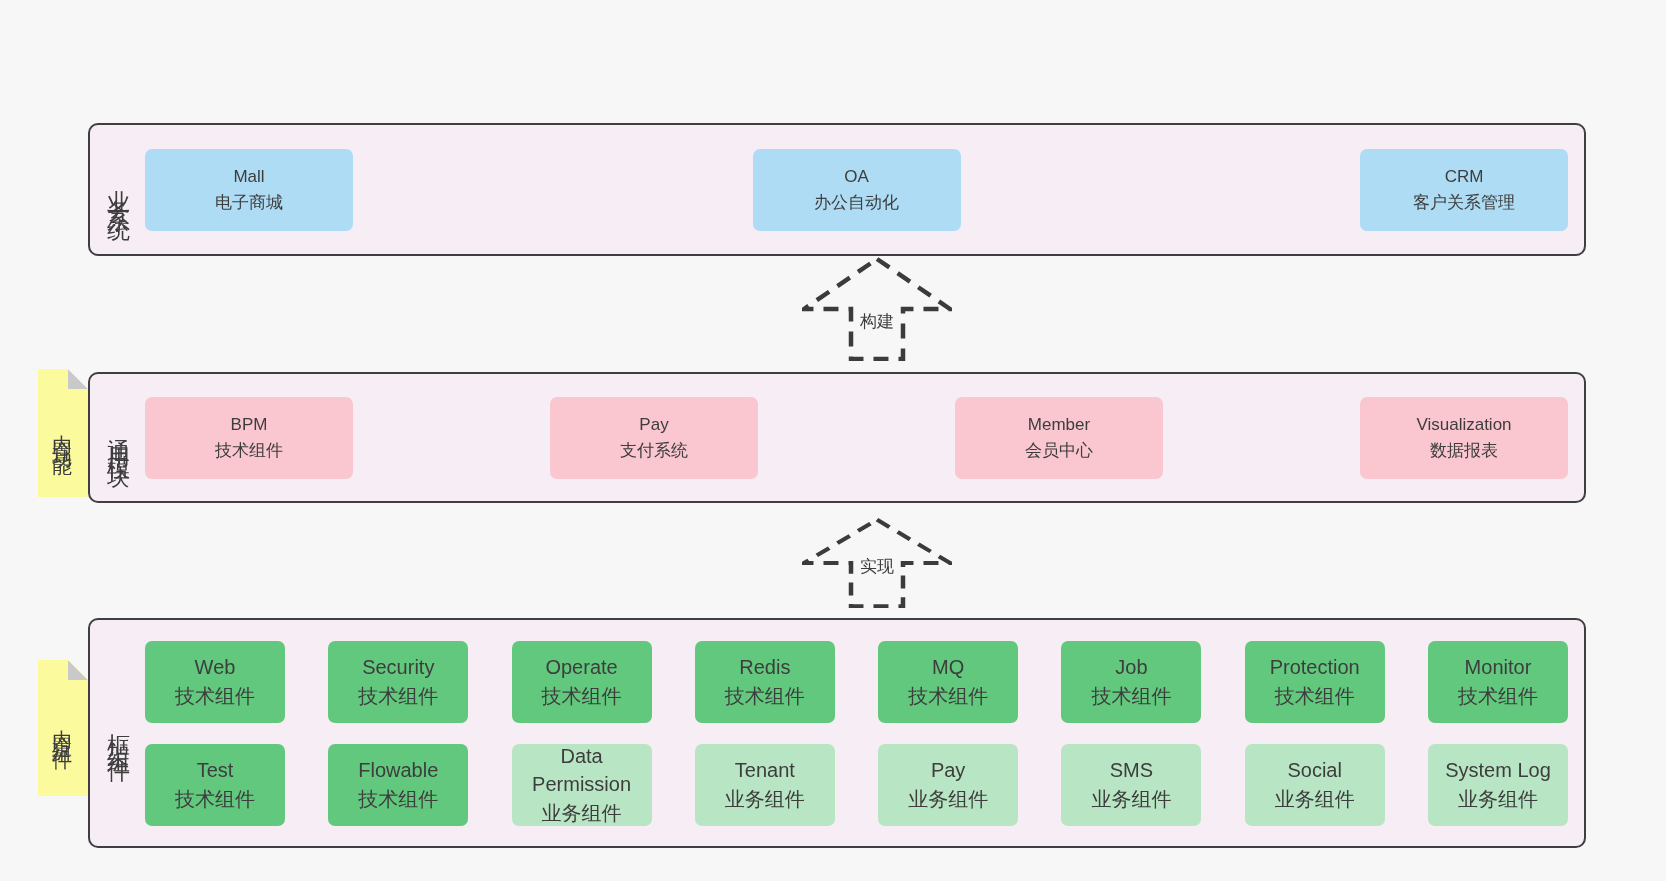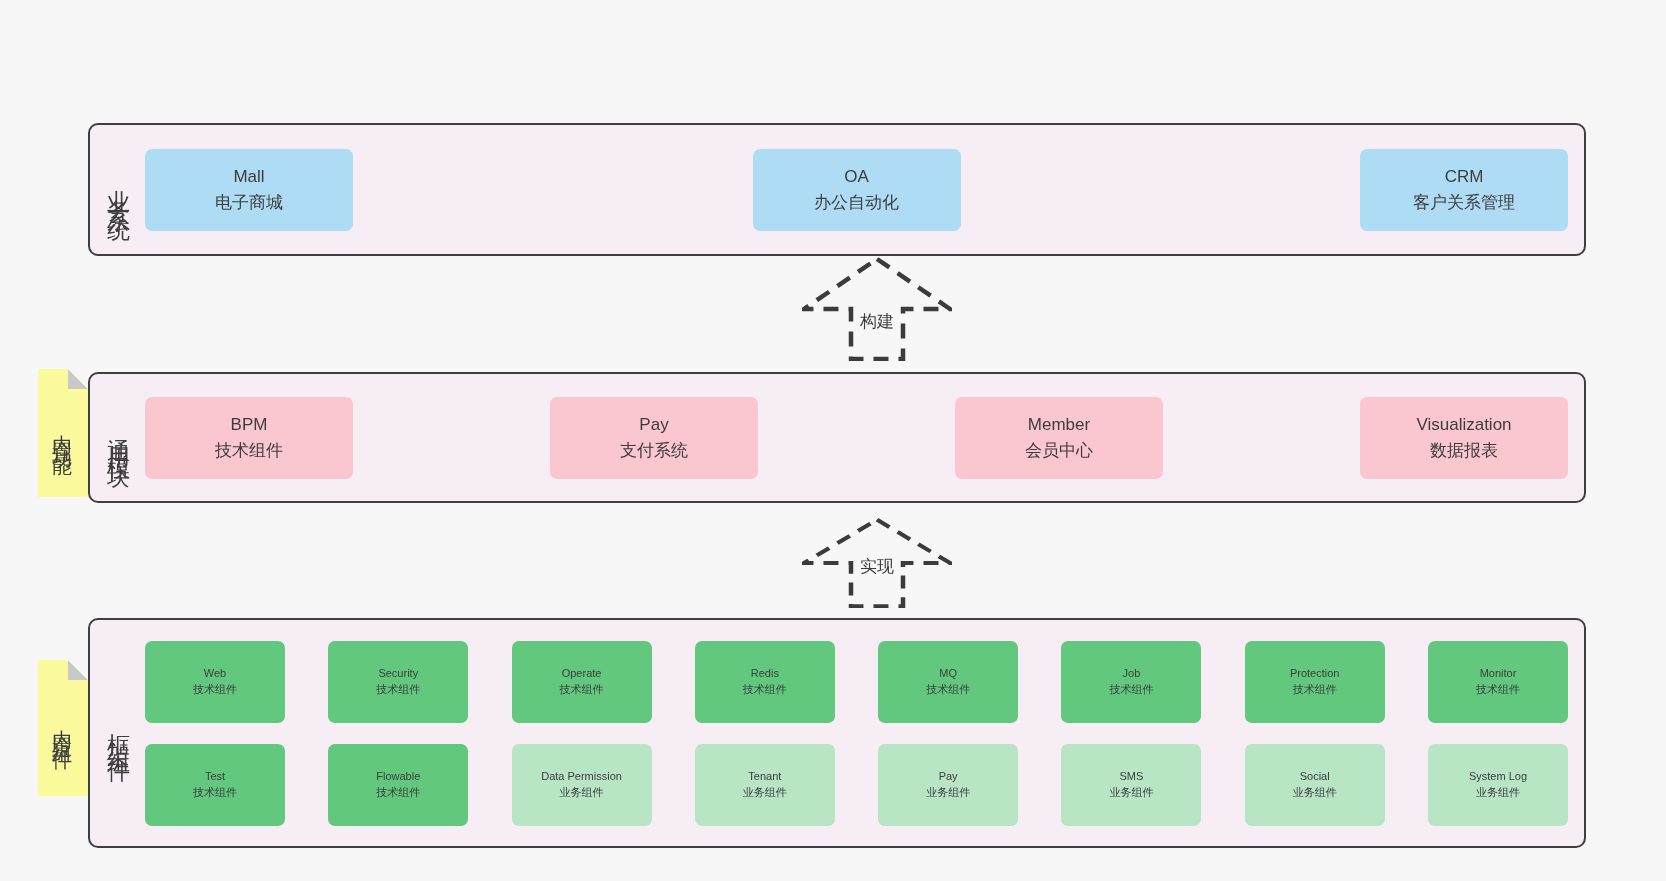--- a/index.html
+++ b/index.html
@@ -28,21 +28,21 @@
     display:flex;align-items:center;justify-content:space-between;
   }
   .band3 .band-content{flex-direction:column;justify-content:center;gap:21px;align-items:stretch;}
   .row{display:flex;justify-content:space-between;}
   .box{
     height:82px;border-radius:7px;box-sizing:border-box;
     display:flex;flex-direction:column;align-items:center;justify-content:center;
     text-align:center;font-size:17px;line-height:1.5;
   }
   .band1 .box,.band2 .box{width:208px;padding:0 8px;}
-  .band3 .box{width:140px;font-size:11px;line-height:1.42;padding:0 14px;}
+  .band3 .box{width:140px;font-size:20px;line-height:1.42;padding:0 14px;}
   .v-blue{background:var(--c-blue,#aedcf5);}
   .v-red{background:var(--c-red,#f76b70);}
   .v-pink{background:var(--c-pink,#fac7d1);}
   .v-green{background:var(--c-green,#62c87e);}
   .v-light-green{background:var(--c-light_green,#b8e5c4);}
   .sticky{
     position:absolute;left:38px;width:50px;z-index:3;
     background:var(--c-yellow,#fbfa9c);
     clip-path:polygon(0 0,calc(100% - 20px) 0,100% 20px,100% 100%,0 100%);
     display:flex;align-items:center;justify-content:center;

